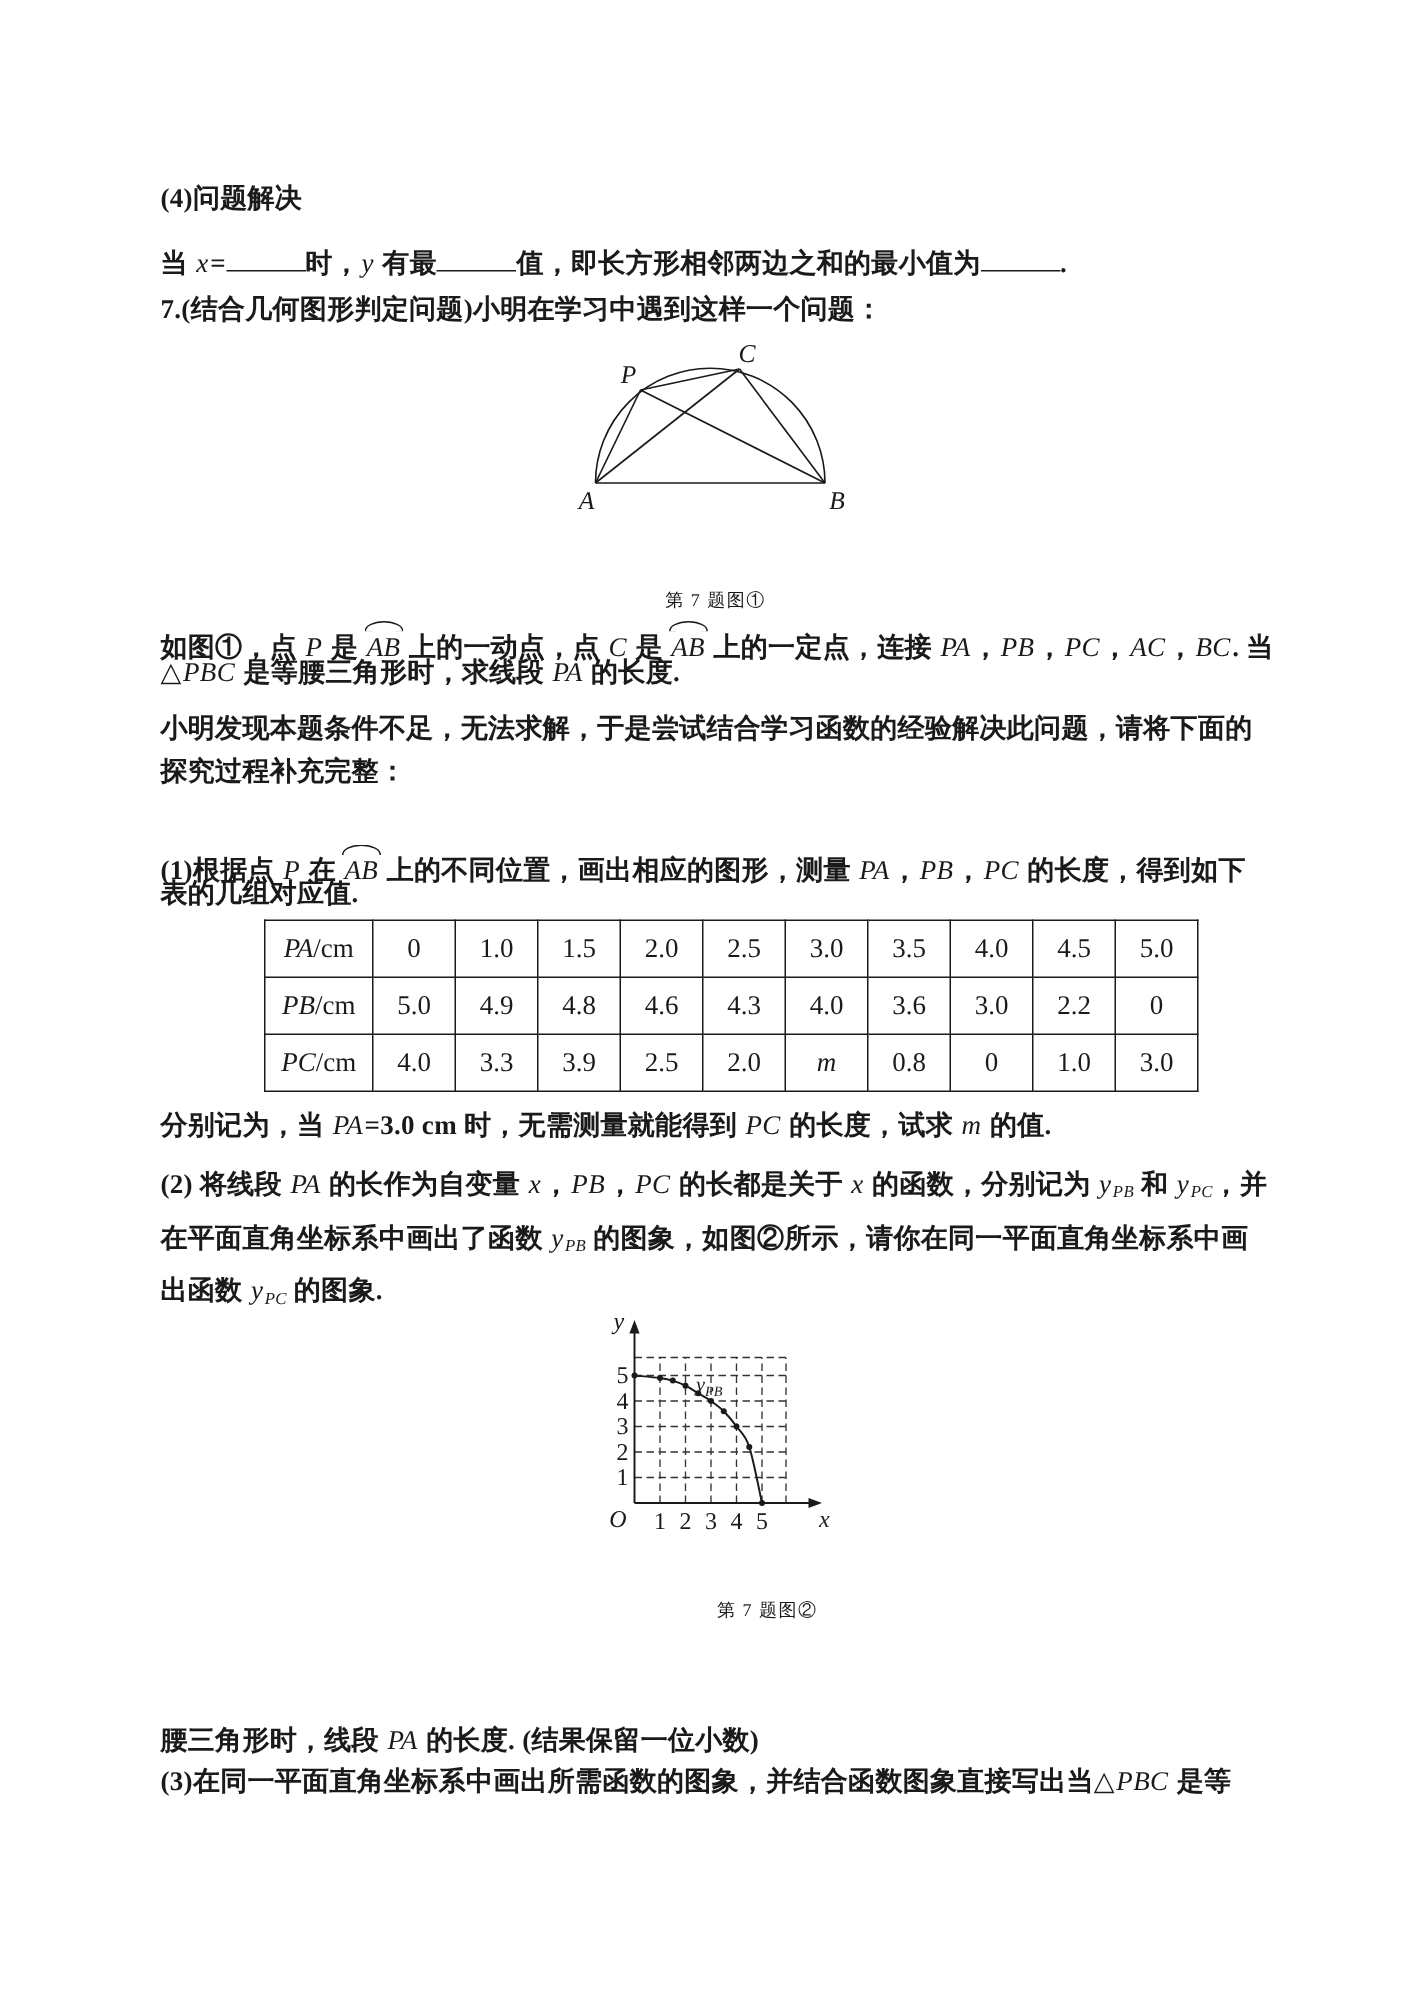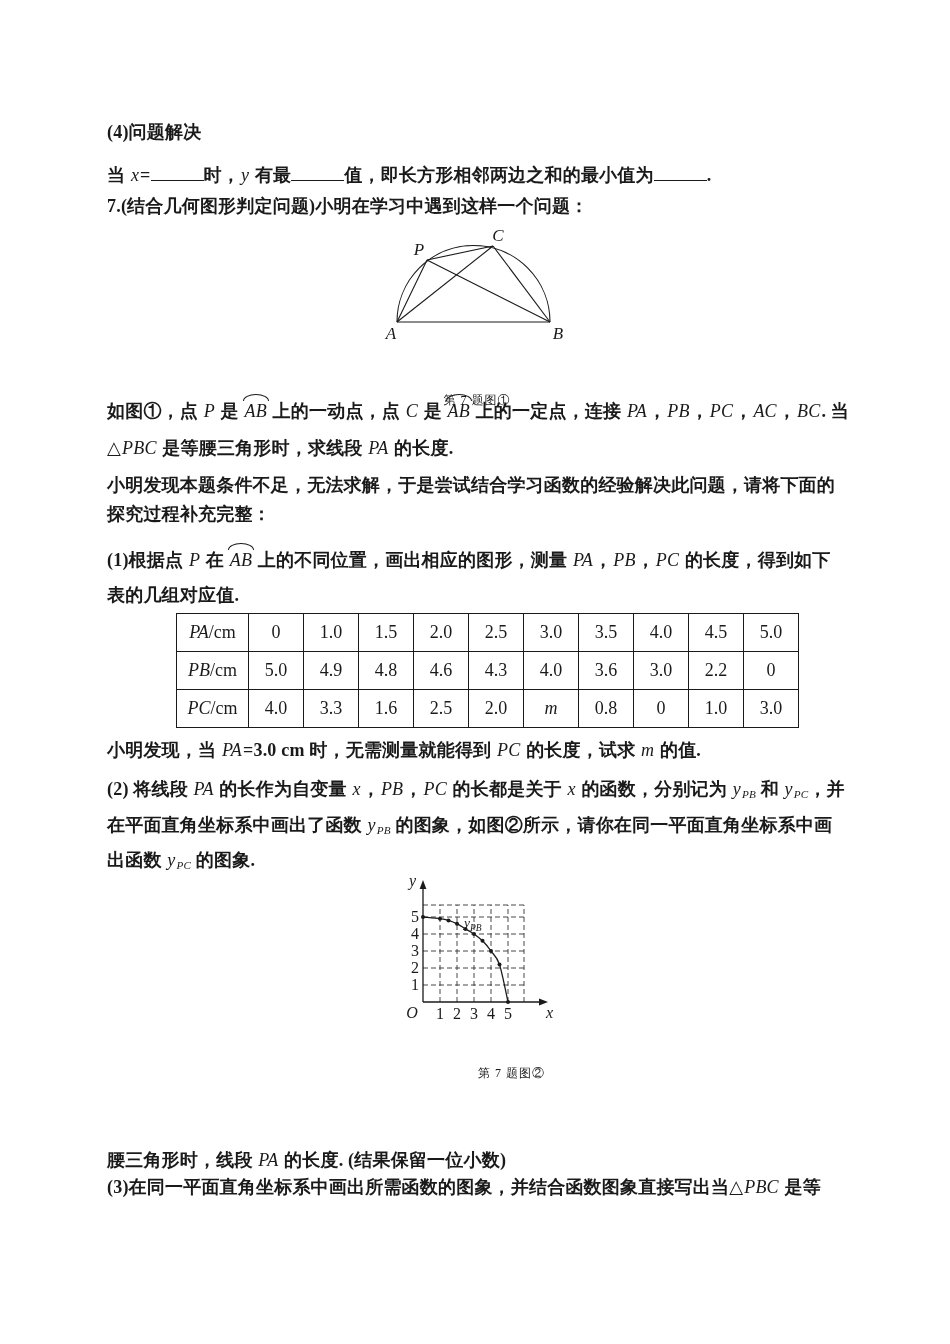--- a/index.html
+++ b/index.html
@@ -8,21 +8,21 @@
     font-family:"Liberation Serif","DejaVu Serif",serif; color:#1a1a1a;
     overflow:hidden;
   }
   .line {
     position:absolute; left:107px; font-size:18px; line-height:24px;
     white-space:nowrap; letter-spacing:0.2px;
   }
   .seg-n { font-style:normal;font-weight:bold; }
   .seg-i { font-style:italic; padding:0 1px; }
   .seg-sub { font-style:italic; font-size:0.62em; vertical-align:-0.28em; }
-  .seg-arc { font-style:italic; position:relative; display:inline-block; padding:0 1px; }
+  .seg-arc { font-style:italic; position:relative; display:inline-block; padding:0 1px;margin-top:20px; }
   .seg-arc::before {
     content:""; position:absolute; left:-1px; right:-1px; top:-5px; height:6px;
     border:1.3px solid #1a1a1a; border-bottom:none;
     border-radius:50% 50% 0 0 / 100% 100% 0 0;
   }
   .blank { display:inline-block; width:53px; height:1em; border-bottom:1.2px solid #1a1a1a; }
   .caption { position:absolute; font-size:12px; text-align:center; letter-spacing:1px;margin-top:36px; }
   table.values {
     position:absolute; left:176px; top:613px; border-collapse:collapse;
     font-size:18px; table-layout:fixed;
@@ -91,33 +91,33 @@
         <td>4.0</td>
         <td>3.6</td>
         <td>3.0</td>
         <td>2.2</td>
         <td>0</td>
       </tr>
       <tr>
         <td class="rowlabel"><i>PC</i>/cm</td>
         <td>4.0</td>
         <td>3.3</td>
-        <td>1.6</td>
+        <td>3.9</td>
         <td>2.5</td>
         <td>2.0</td>
         <td><i>m</i></td>
         <td>0.8</td>
         <td>0</td>
         <td>1.0</td>
         <td>3.0</td>
       </tr>
     </tbody>
 </table>
 
-<div class="line" style="top:738px"><span class="seg-n">小明发现，当 </span><span class="seg-i">PA</span><span class="seg-n">=3.0 cm 时，无需测量就能得到 </span><span class="seg-i">PC</span><span class="seg-n"> 的长度，试求 </span><span class="seg-i">m</span><span class="seg-n"> 的值.</span></div>
+<div class="line" style="top:738px"><span class="seg-n">分别记为，当 </span><span class="seg-i">PA</span><span class="seg-n">=3.0 cm 时，无需测量就能得到 </span><span class="seg-i">PC</span><span class="seg-n"> 的长度，试求 </span><span class="seg-i">m</span><span class="seg-n"> 的值.</span></div>
 <div class="line" style="top:777px"><span class="seg-n">(2) 将线段 </span><span class="seg-i">PA</span><span class="seg-n"> 的长作为自变量 </span><span class="seg-i">x</span><span class="seg-n">，</span><span class="seg-i">PB</span><span class="seg-n">，</span><span class="seg-i">PC</span><span class="seg-n"> 的长都是关于 </span><span class="seg-i">x</span><span class="seg-n"> 的函数，分别记为 </span><span class="seg-i">y</span><span class="seg-sub">PB</span><span class="seg-n"> 和 </span><span class="seg-i">y</span><span class="seg-sub">PC</span><span class="seg-n">，并</span></div>
 <div class="line" style="top:813px"><span class="seg-n">在平面直角坐标系中画出了函数 </span><span class="seg-i">y</span><span class="seg-sub">PB</span><span class="seg-n"> 的图象，如图②所示，请你在同一平面直角坐标系中画</span></div>
 <div class="line" style="top:848px"><span class="seg-n">出函数 </span><span class="seg-i">y</span><span class="seg-sub">PC</span><span class="seg-n"> 的图象.</span></div>
 
 <div class="figwrap" style="left:393px; top:872px; width:175px; height:152px">
   <svg id="fig2" width="175" height="152" viewBox="0 0 175 152">
       <line x1="47" y1="130" x2="47" y2="33" stroke="#333" stroke-width="0.9" stroke-dasharray="5 3"></line>
       <line x1="64" y1="130" x2="64" y2="33" stroke="#333" stroke-width="0.9" stroke-dasharray="5 3"></line>
       <line x1="81" y1="130" x2="81" y2="33" stroke="#333" stroke-width="0.9" stroke-dasharray="5 3"></line>
       <line x1="98" y1="130" x2="98" y2="33" stroke="#333" stroke-width="0.9" stroke-dasharray="5 3"></line>

